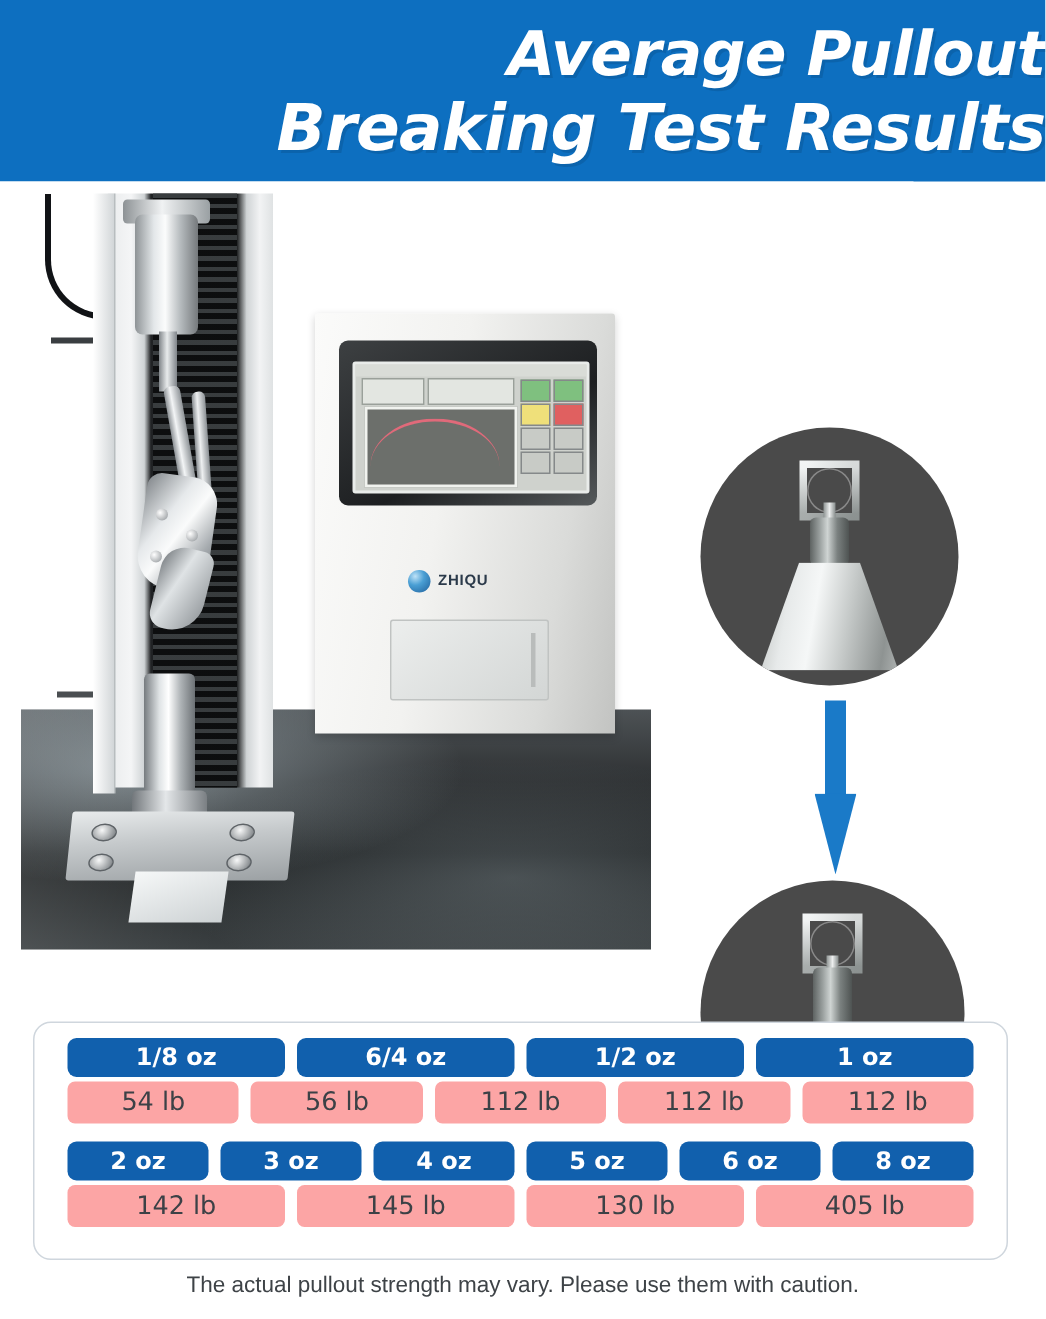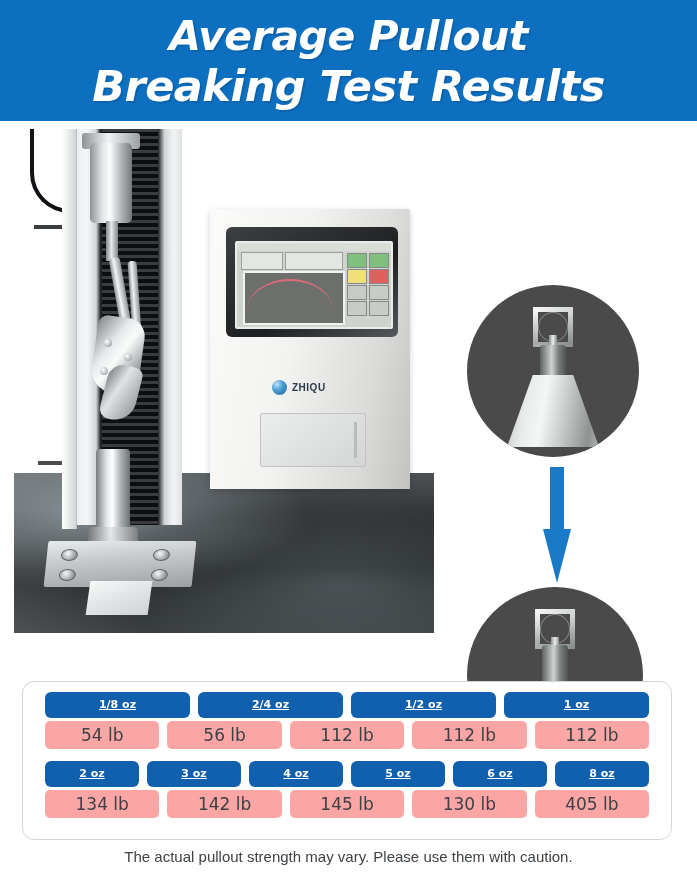--- a/index.html
+++ b/index.html
@@ -17,21 +17,21 @@
 
   
   #header-banner {
     position: absolute;
     left: 0; top: 0;
     width: 697px;
     height: 121px;
     background: #0d6fc0;
     display: flex;
     flex-direction: column;
-    align-items: center;
+    align-items: flex-end;
     justify-content: center;
   }
   #header-banner .title-line {
     color: #ffffff;
     font-family: "DejaVu Sans", sans-serif;
     font-weight: bold;
     font-style: italic;
     font-size: 41px;
     line-height: 50px;
     letter-spacing: -0.5px;
@@ -323,25 +323,24 @@
   .cell {
     flex: 1 1 0;
     text-align: center;
     box-sizing: border-box;
   }
   .cell.header {
     background: #1160ad;
     color: #ffffff;
     font-family: "DejaVu Sans", sans-serif;
     font-weight: bold;
-    font-size: 11px;
+    font-size: 16px;
     line-height: 26px;
     height: 26px;
     border-radius: 6px;
-    text-decoration: underline;
   }
   .cell.value {
     background: #fca5a5;
     color: #3c4146;
     font-family: "DejaVu Sans", sans-serif;
     font-weight: normal;
     font-size: 17px;
     line-height: 28px;
     height: 28px;
     border-radius: 5px;
@@ -450,21 +449,21 @@
     <div class="eye-stem" style="top:96px;"></div>
     <div class="sinker-eye" style="top:104px;"></div>
     <div class="sinker-body sinker-cone" style="top:142px; height:46px;"></div>
   </div>
 </div>
 
 <div id="results-panel">
 
   <div class="results-row headers">
     <div class="cell header">1/8 oz</div>
-    <div class="cell header">2/4 oz</div>
+    <div class="cell header">6/4 oz</div>
     <div class="cell header">1/2 oz</div>
     <div class="cell header">1 oz</div>
   </div>
 
   <div class="results-row values">
     <div class="cell value">54 lb</div>
     <div class="cell value">56 lb</div>
     <div class="cell value">112 lb</div>
     <div class="cell value">112 lb</div>
     <div class="cell value">112 lb</div>
@@ -473,21 +472,20 @@
   <div class="results-row headers">
     <div class="cell header">2 oz</div>
     <div class="cell header">3 oz</div>
     <div class="cell header">4 oz</div>
     <div class="cell header">5 oz</div>
     <div class="cell header">6 oz</div>
     <div class="cell header">8 oz</div>
   </div>
 
   <div class="results-row values last">
-    <div class="cell value">134 lb</div>
     <div class="cell value">142 lb</div>
     <div class="cell value">145 lb</div>
     <div class="cell value">130 lb</div>
     <div class="cell value">405 lb</div>
   </div>
 </div>
 
 <div id="footnote">The actual pullout strength may vary. Please use them with caution.</div>
 
 </body></html>

